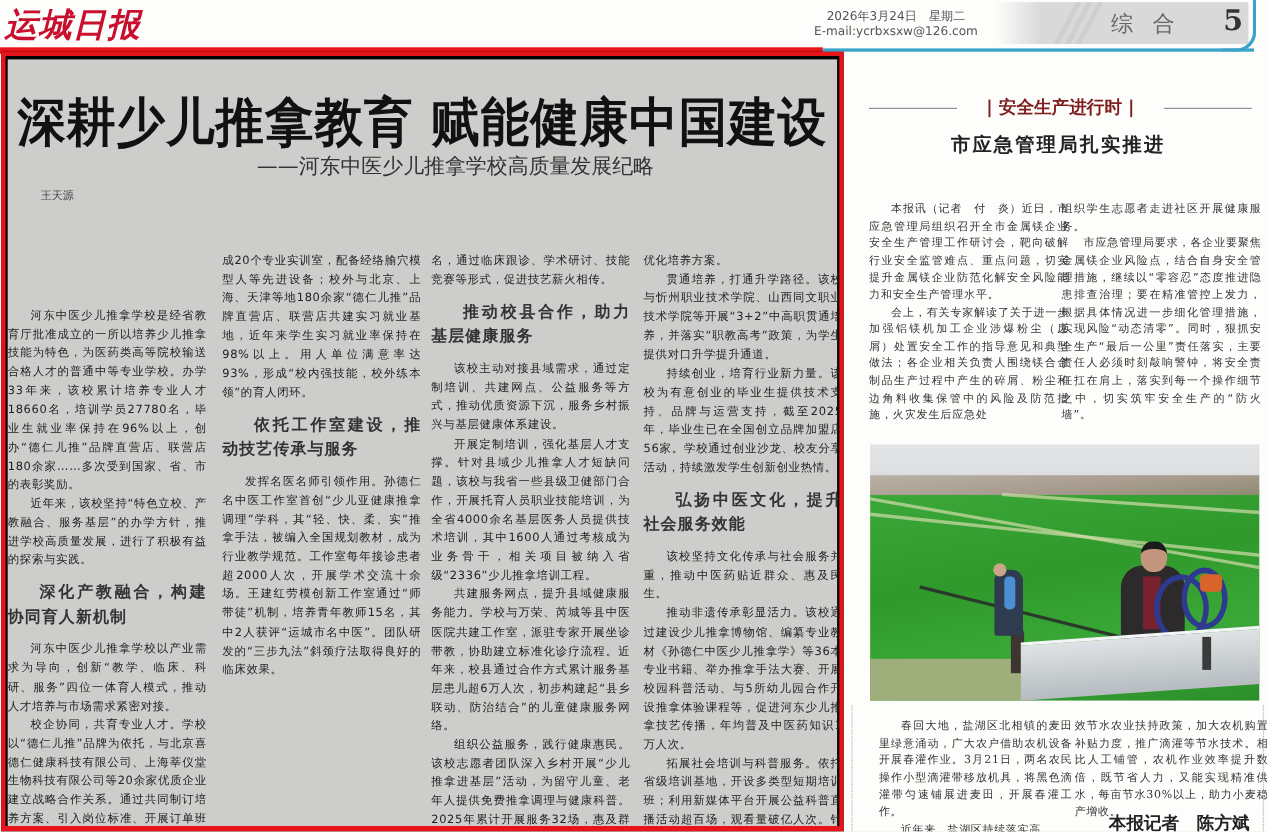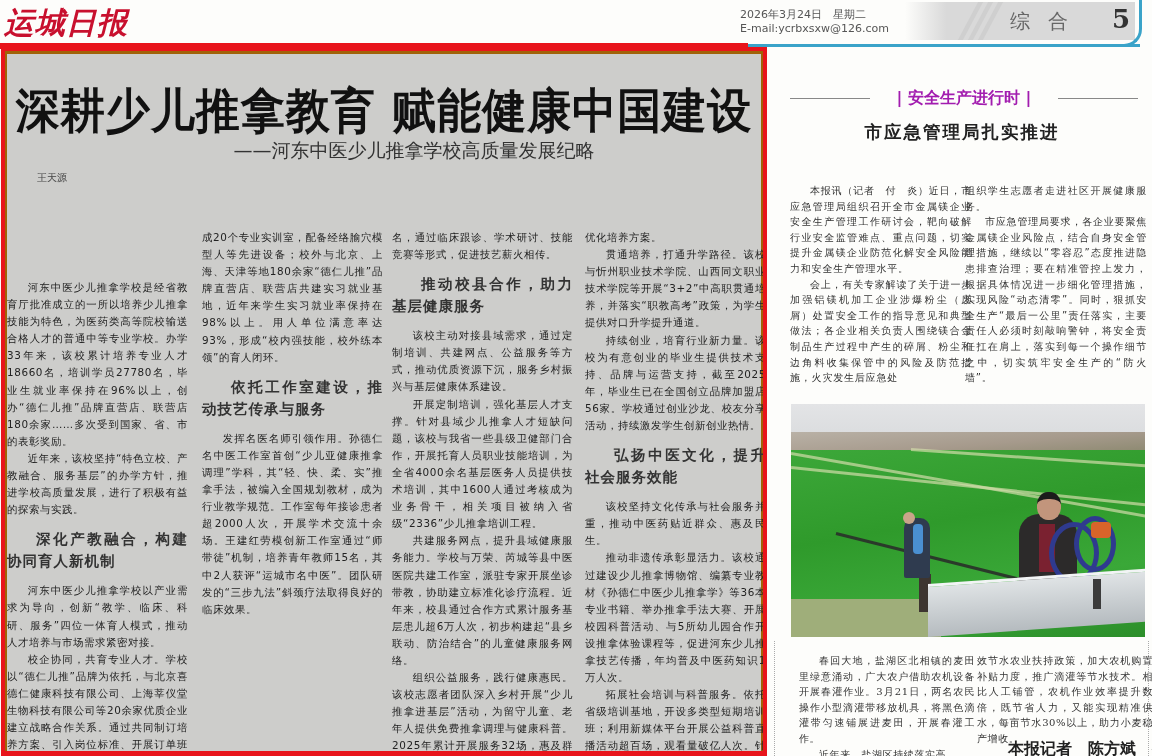--- a/index.html
+++ b/index.html
@@ -6,44 +6,44 @@
   html, body { width: 1152px; height: 756px; overflow: hidden; background: #fdfdfb; }
   body { position: relative; font-family: "DejaVu Sans", sans-serif; color: #222; }
 
   
   .masthead { position: absolute; left: 0; top: 0; width: 1152px; height: 48px; background: #fdfdfb; }
   .logo { position: absolute; left: 4px; top: 3px; font-family: "DejaVu Serif", serif; font-size: 30px; font-weight: bold; font-style: italic; color: #c8102e; letter-spacing: 1px; }
   .red-rule { position: absolute; left: 0; top: 43px; width: 748px; height: 6px; background: #e8141b; }
   .blue-rule { position: absolute; left: 748px; top: 44px; width: 392px; height: 3px; background: #3aa3c9; }
   .blue-curve { position: absolute; left: 1110px; top: 0; width: 32px; height: 47px; border-right: 3px solid #3aa3c9; border-bottom: 3px solid #3aa3c9; border-bottom-right-radius: 18px; }
   .date-line { position: absolute; left: 740px; top: 8px; font-size: 11px; color: #555; line-height: 14px; }
-  .date-line div { white-space: nowrap; }
+  .date-line div { white-space: nowrap; text-align: center; }
   .section-tab { position: absolute; left: 905px; top: 2px; width: 230px; height: 38px; background: linear-gradient(90deg, rgba(215,215,215,0) 0%, #d9d9d9 18%, #d9d9d9 100%); }
   .stripe { position: absolute; top: 2px; width: 5px; height: 38px; background: #cfcfcf; transform: skewX(-28deg); }
   .section-name { position: absolute; left: 1010px; top: 8px; font-size: 20px; color: #666; letter-spacing: 18px; }
   .page-num { position: absolute; left: 1112px; top: 4px; font-family: "DejaVu Serif", serif; font-weight: bold; font-size: 26px; color: #333; }
 
   
-  .main-frame { position: absolute; left: 1px; top: 47px; width: 766px; height: 709px; border: 4px solid #e8141b; border-bottom: 5px solid #e8141b; background: #a16207; overflow: hidden; }
+  .main-frame { position: absolute; left: 1px; top: 47px; width: 766px; height: 709px; border: 4px solid #e8141b; border-bottom: 5px solid #e8141b; background: #000000; overflow: hidden; }
   .main-inner { position: absolute; left: 2px; top: 3px; width: 754px; height: 700px; background: #cdcdcb; }
   .headline { position: absolute; left: 0; top: 28px; width: 754px; text-align: center; font-family: "DejaVu Sans", sans-serif; font-weight: bold; font-size: 44px; color: #111; letter-spacing: 1px; transform: scaleY(1.08); }
   .subhead { position: absolute; left: 0; top: 84px; width: 754px; text-align: center; font-size: 19px; color: #333; padding-left: 60px; }
   .byline { position: absolute; left: 0; top: 117px; width: 754px; text-align: left; font-size: 10px; color: #444; padding-left: 30px; }
   .col { position: absolute; top: 146px; width: 181px; font-size: 10.4px; line-height: 17.1px; color: #222; text-align: justify; letter-spacing: 0.6px; }
   .col p { text-indent: 2em; }
   .col p.cont { text-indent: 0; }
   .col h3 { font-size: 14.5px; font-weight: bold; color: #333; line-height: 22px; margin: 10px 0 10px 0; text-indent: 2em; letter-spacing: 1px; }
   .c1 { left: 0px; } .c2 { left: 195px; } .c3 { left: 385px; } .c4 { left: 578px; }
   .c1 { top: 225px; } .c2 { top: 175px; } .c3 { top: 175px; } .c4 { top: 175px; }
 
   
   .right-area { position: absolute; left: 772px; top: 49px; width: 380px; height: 707px; }
   .column-tag-wrap { position: absolute; left: 18px; top: 39px; width: 348px; height: 20px; }
   .tag-line { position: absolute; top: 10px; height: 1px; background: #888; }
-  .column-tag { position: absolute; left: 86px; top: 0; width: 176px; text-align: center; color: #a21caf; font-weight: bold; font-size: 16px; white-space: nowrap; }
+  .column-tag { position: absolute; left: 86px; top: 0; width: 176px; text-align: center; color: #7f1d1d; font-weight: bold; font-size: 16px; white-space: nowrap; }
   .r-title { position: absolute; left: 20px; top: 70px; width: 340px; text-align: center; font-family: "DejaVu Serif", serif; font-weight: bold; font-size: 17.5px; line-height: 27px; color: #222; letter-spacing: 2px; }
   .r-col { position: absolute; top: 134px; width: 182px; font-size: 10px; line-height: 15.6px; color: #333; text-align: justify; letter-spacing: 0.8px; }
   .r-col p { text-indent: 2em; }
   .r-col p.cont { text-indent: 0; }
   .rc1 { left: 18px; font-family: Liberation Serif, serif; } .rc2 { left: 193px; }
   .photo { position: absolute; left: 19px; top: 355px; width: 354px; height: 233px; overflow: hidden; background: #e9ecef; }
   .photo .sky { position: absolute; left: 0; top: 0; width: 100%; height: 42px; background: linear-gradient(#e3e4e6, #d8dadc); }
   .photo .trees { position: absolute; left: 0; top: 28px; width: 100%; height: 36px; background: linear-gradient(175deg, #b9b1a6 0%, #a69a8c 60%, #8f8b73 100%); }
   .photo .field { position: absolute; left: 0; top: 42px; width: 100%; height: 191px; background: linear-gradient(170deg, #3da83a 0%, #2f9a2b 40%, #3aa838 70%, #2c8e2a 100%); }
   .photo .row { position: absolute; height: 3px; background: rgba(210,220,170,0.7); transform-origin: left center; }

